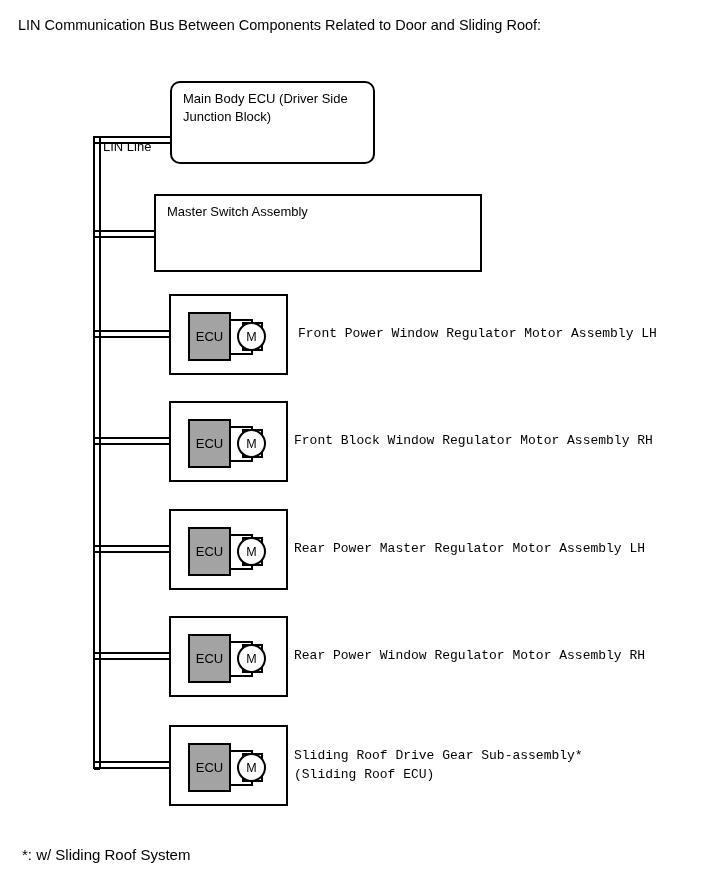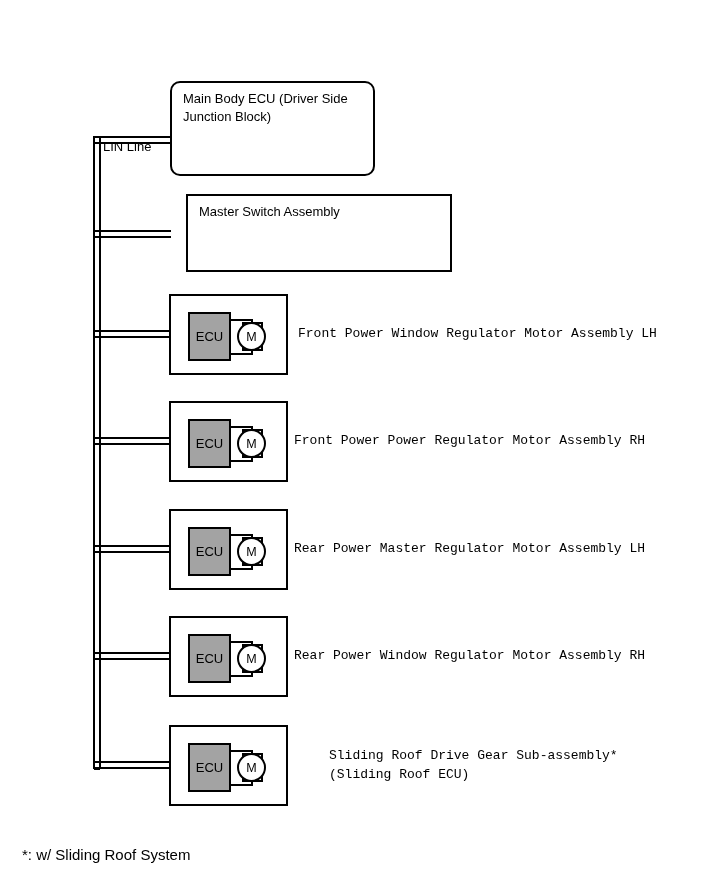--- a/index.html
+++ b/index.html
@@ -110,20 +110,21 @@
     width: 713px;
     height: 882px;
     overflow: visible;
   }
 </style>
 </head>
 <body>
 
 <div id="diagram-root">
 
+  <div class="page-title">LIN Communication Bus Between Components Related to Door and Sliding Roof:</div>
 
   <svg class="bus-layer" viewBox="0 0 713 882" xmlns="http://www.w3.org/2000/svg">
       <line x1="94" y1="136" x2="94" y2="769" stroke="#000000" stroke-width="1.6" shape-rendering="crispEdges"></line>
       <line x1="100" y1="136" x2="100" y2="769" stroke="#000000" stroke-width="1.6" shape-rendering="crispEdges"></line>
       <line x1="93" y1="137" x2="171" y2="137" stroke="#000000" stroke-width="1.6" shape-rendering="crispEdges"></line>
       <line x1="93" y1="143" x2="171" y2="143" stroke="#000000" stroke-width="1.6" shape-rendering="crispEdges"></line>
       <line x1="93" y1="231" x2="171" y2="231" stroke="#000000" stroke-width="1.6" shape-rendering="crispEdges"></line>
       <line x1="93" y1="237" x2="171" y2="237" stroke="#000000" stroke-width="1.6" shape-rendering="crispEdges"></line>
       <line x1="93" y1="331" x2="170" y2="331" stroke="#000000" stroke-width="1.6" shape-rendering="crispEdges"></line>
       <line x1="93" y1="337" x2="170" y2="337" stroke="#000000" stroke-width="1.6" shape-rendering="crispEdges"></line>
@@ -135,25 +136,25 @@
       <line x1="93" y1="659" x2="170" y2="659" stroke="#000000" stroke-width="1.6" shape-rendering="crispEdges"></line>
       <line x1="93" y1="762" x2="170" y2="762" stroke="#000000" stroke-width="1.6" shape-rendering="crispEdges"></line>
       <line x1="93" y1="768" x2="170" y2="768" stroke="#000000" stroke-width="1.6" shape-rendering="crispEdges"></line>
       <line x1="94" y1="136" x2="94" y2="136" stroke="#000000" stroke-width="1.6" shape-rendering="crispEdges"></line>
       <line x1="94" y1="769" x2="100" y2="769" stroke="#000000" stroke-width="1.6" shape-rendering="crispEdges"></line>
     </svg>
 
   <div class="lin-label">LIN Line</div>
 
   <div id="nodes-layer">
-      <div class="comp-box rounded" style="left: 170px; top: 81px; width: 205px; height: 95px;">
+      <div class="comp-box rounded" style="left: 170px; top: 81px; width: 205px; height: 83px;">
         <div class="box-label">Main Body ECU (Driver Side
 Junction Block)</div>
       </div>
-      <div class="comp-box" style="left: 186px; top: 194px; width: 266px; height: 78px;">
+      <div class="comp-box" style="left: 154px; top: 194px; width: 328px; height: 78px;">
         <div class="box-label">Master Switch Assembly</div>
       </div>
       <div class="comp-box" style="left: 169px; top: 294px; width: 119px; height: 81px;">
         <div class="ecu-inner" style="left: 17px; top: 16px; width: 43px; height: 49px;">ECU</div>
         <div class="wire" style="left: 58px; top: 23px; width: 24px; height: 1.6px;"></div>
         <div class="wire" style="left: 80.4px; top: 23px; width: 1.6px; height: 10px;"></div>
         <div class="wire" style="left: 58px; top: 57px; width: 24px; height: 1.6px;"></div>
         <div class="wire" style="left: 80.4px; top: 48px; width: 1.6px; height: 10px;"></div>
         <div class="motor-rect" style="left: 71px; top: 26px; width: 21px; height: 29px;"></div>
         <div class="motor-circle" style="left: 66px; top: 26px; width: 29px; height: 29px;">M</div>
@@ -161,21 +162,21 @@
       <div class="side-caption" style="left: 298px; top: 324px;">Front Power Window Regulator Motor Assembly LH</div>
       <div class="comp-box" style="left: 169px; top: 401px; width: 119px; height: 81px;">
         <div class="ecu-inner" style="left: 17px; top: 16px; width: 43px; height: 49px;">ECU</div>
         <div class="wire" style="left: 58px; top: 23px; width: 24px; height: 1.6px;"></div>
         <div class="wire" style="left: 80.4px; top: 23px; width: 1.6px; height: 10px;"></div>
         <div class="wire" style="left: 58px; top: 57px; width: 24px; height: 1.6px;"></div>
         <div class="wire" style="left: 80.4px; top: 48px; width: 1.6px; height: 10px;"></div>
         <div class="motor-rect" style="left: 71px; top: 26px; width: 21px; height: 29px;"></div>
         <div class="motor-circle" style="left: 66px; top: 26px; width: 29px; height: 29px;">M</div>
       </div>
-      <div class="side-caption" style="left: 294px; top: 431px;">Front Power Power Regulator Motor Assembly RH</div>
+      <div class="side-caption" style="left: 294px; top: 431px;">Front Block Window Regulator Motor Assembly RH</div>
       <div class="comp-box" style="left: 169px; top: 509px; width: 119px; height: 81px;">
         <div class="ecu-inner" style="left: 17px; top: 16px; width: 43px; height: 49px;">ECU</div>
         <div class="wire" style="left: 58px; top: 23px; width: 24px; height: 1.6px;"></div>
         <div class="wire" style="left: 80.4px; top: 23px; width: 1.6px; height: 10px;"></div>
         <div class="wire" style="left: 58px; top: 57px; width: 24px; height: 1.6px;"></div>
         <div class="wire" style="left: 80.4px; top: 48px; width: 1.6px; height: 10px;"></div>
         <div class="motor-rect" style="left: 71px; top: 26px; width: 21px; height: 29px;"></div>
         <div class="motor-circle" style="left: 66px; top: 26px; width: 29px; height: 29px;">M</div>
       </div>
       <div class="side-caption" style="left: 294px; top: 539px;">Rear Power Master Regulator Motor Assembly LH</div>
@@ -191,19 +192,19 @@
       <div class="side-caption" style="left: 294px; top: 646px;">Rear Power Window Regulator Motor Assembly RH</div>
       <div class="comp-box" style="left: 169px; top: 725px; width: 119px; height: 81px;">
         <div class="ecu-inner" style="left: 17px; top: 16px; width: 43px; height: 49px;">ECU</div>
         <div class="wire" style="left: 58px; top: 23px; width: 24px; height: 1.6px;"></div>
         <div class="wire" style="left: 80.4px; top: 23px; width: 1.6px; height: 10px;"></div>
         <div class="wire" style="left: 58px; top: 57px; width: 24px; height: 1.6px;"></div>
         <div class="wire" style="left: 80.4px; top: 48px; width: 1.6px; height: 10px;"></div>
         <div class="motor-rect" style="left: 71px; top: 26px; width: 21px; height: 29px;"></div>
         <div class="motor-circle" style="left: 66px; top: 26px; width: 29px; height: 29px;">M</div>
       </div>
-      <div class="side-caption" style="left: 294px; top: 745.5px; margin-left: 35px;">Sliding Roof Drive Gear Sub-assembly*
+      <div class="side-caption" style="left: 294px; top: 745.5px;">Sliding Roof Drive Gear Sub-assembly*
 (Sliding Roof ECU)</div>
     </div>
 
   <div class="footnote">*: w/ Sliding Roof System</div>
 
 </div>
 
 </body></html>

